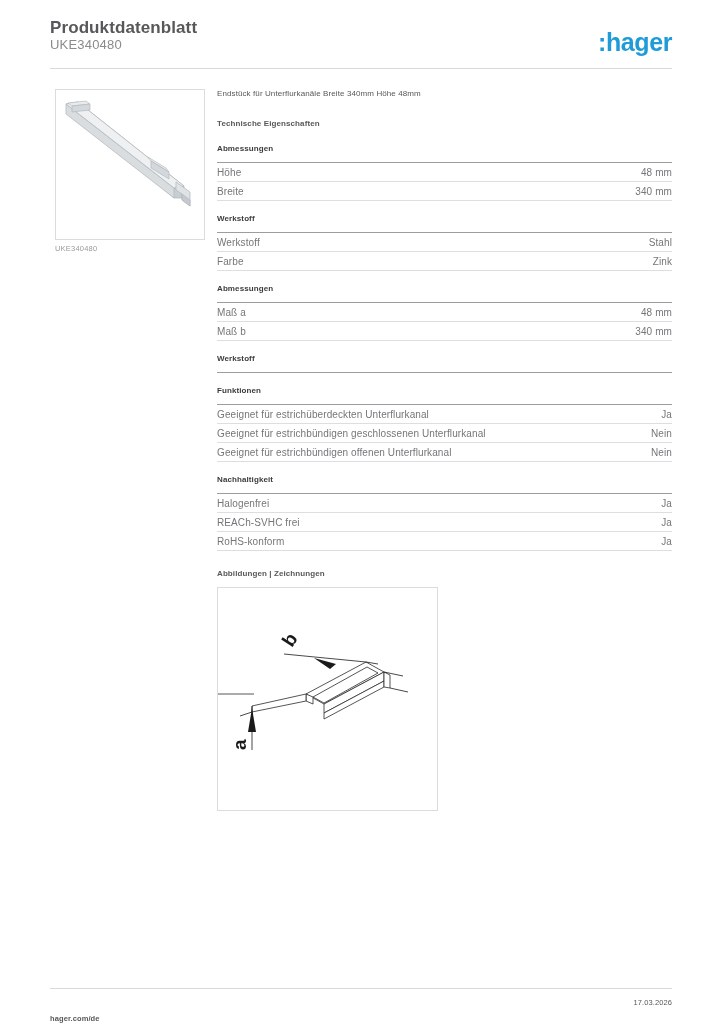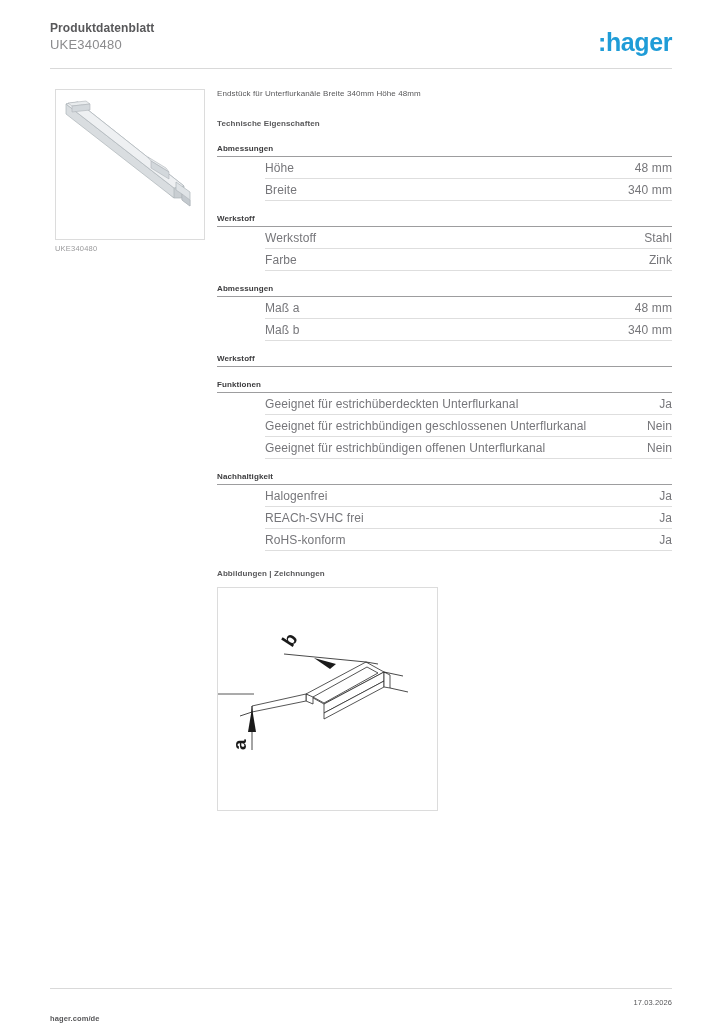--- a/index.html
+++ b/index.html
@@ -28,21 +28,21 @@
     top: 20px;
     width: 622px;
     height: 50px;
   }
   .title-block {
     position: absolute;
     left: 0;
     top: 0;
   }
   .doc-title {
-    font-size: 12px;
+    font-size: 17px;
     font-weight: bold;
     color: #58585a;
     letter-spacing: 0.1px;
     line-height: 16px;
     margin: 0;
   }
   .doc-subtitle {
     font-size: 13px;
     font-weight: normal;
     color: #8b8b8d;
@@ -114,33 +114,32 @@
     margin: 0 0 16px 0;
   }
 
   
   .spec-group { margin-bottom: 13px; }
   .group-head {
     font-size: 8px;
     font-weight: bold;
     color: #3c3c3e;
     letter-spacing: 0.1px;
-    padding-bottom: 3px;
+    padding-bottom: 9px;
     border-bottom: 1px solid #9d9d9f;
   }
   .spec-row {
     display: flex;
     justify-content: space-between;
     align-items: baseline;
-    font-size: 12px;
+    font-size: 10px;
     color: #76767a;
     letter-spacing: 0.1px;
     padding: 4px 0 3px 0;
     border-bottom: 1px solid #dedede;
-    margin-left: 48px;
   }
   .spec-label { text-align: left; }
   .spec-value { text-align: right; white-space: nowrap; }
 
   
   .drawings-title {
     font-size: 8px;
     font-weight: bold;
     color: #58585a;
     letter-spacing: 0.1px;

